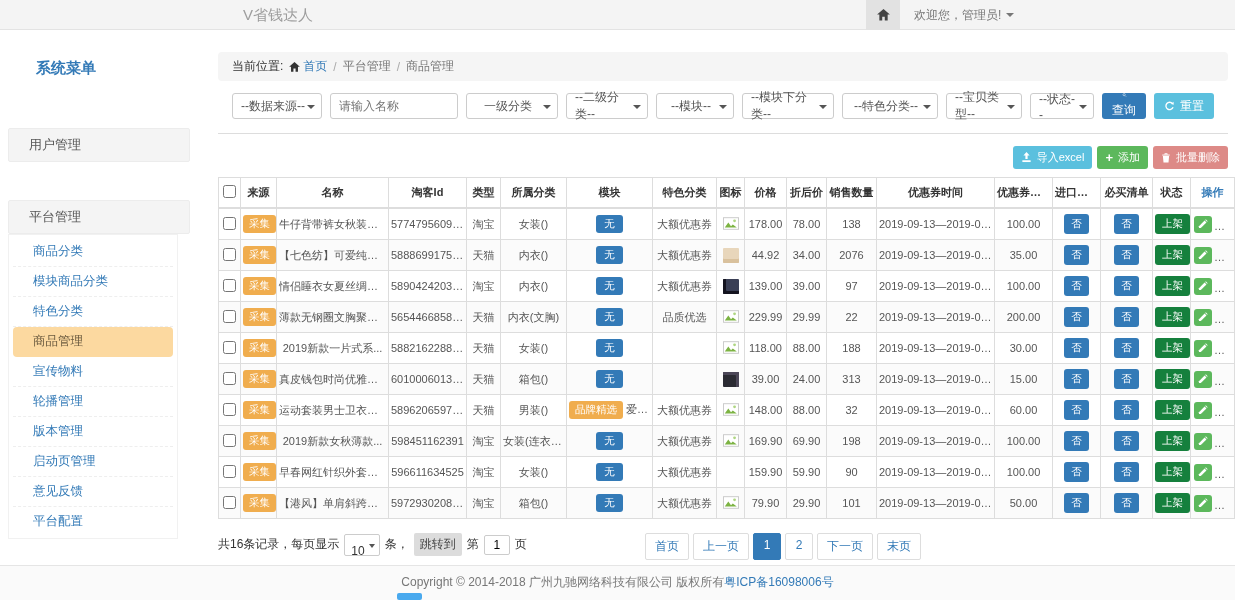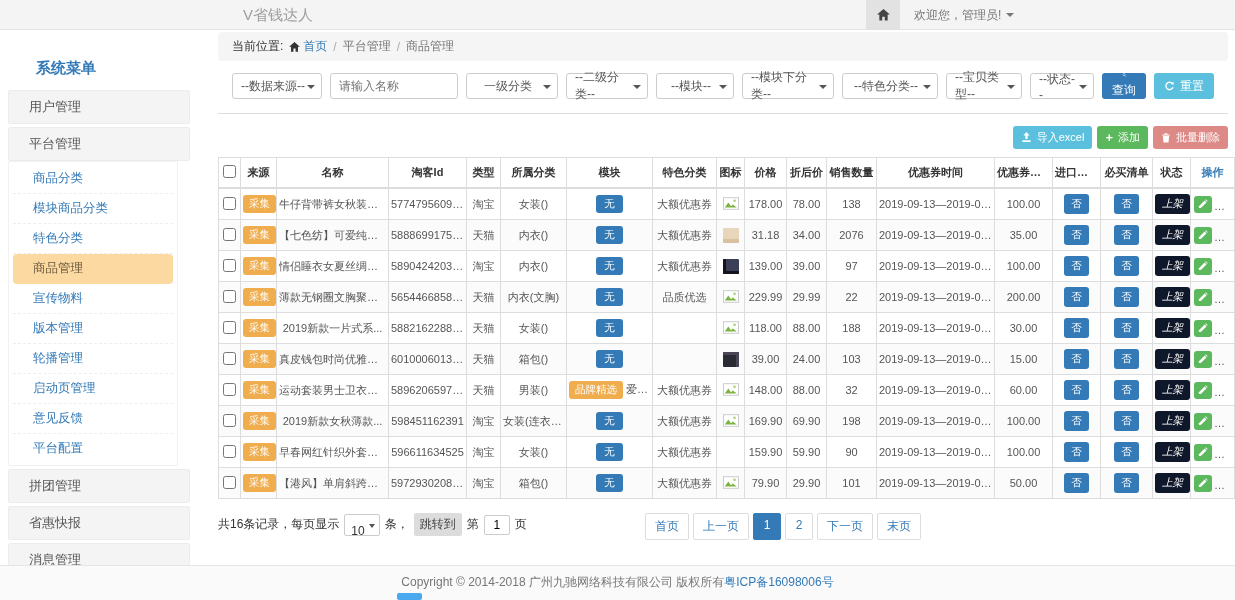--- a/index.html
+++ b/index.html
@@ -10,27 +10,27 @@
   .brand { position:absolute; left:243px; top:0; line-height:30px; font-size:15px; color:#9d9d9d;text-align:center; }
   .top-right { position:absolute; left:866px; top:0; height:30px; display:flex; align-items:center; }
   .home-box { width:34px; height:30px; background:#e2e2e2; display:flex; align-items:center; justify-content:center; cursor:pointer; }
   .welcome { font-size:12px; color:#777; margin-left:14px; cursor:pointer; }
   .caret { display:inline-block; width:0; height:0; border-left:4px solid transparent; border-right:4px solid transparent; border-top:4px solid #777; margin-left:5px; vertical-align:middle; }
   
   .content { display:flex; height:535px; overflow:hidden; }
   
   .sidebar { width:182px; margin:25px 0 0 8px; overflow:hidden; }
   .side-title { color:#337ab7; font-size:15px; font-weight:bold; padding:4px 4px 12px 4px;margin-left:24px; }
-  .side-group { background:#f4f4f4; border:1px solid #ececec; border-radius:2px; padding:7px 0 7px 20px; font-size:13px; color:#555; margin-bottom:3px; cursor:pointer; }
+  .side-group { background:#f4f4f4; border:1px solid #ececec; border-radius:2px; padding:7px 0 7px 20px; font-size:13px; color:#555; margin-bottom:3px; cursor:pointer;margin-top:38px; }
   .side-sub { background:#fff; border:1px solid #f1f1f1; margin:-3px 12px 3px 0; padding:2px 4px; }
   .side-link { display:block; font-size:12.5px; color:#337ab7; text-decoration:none; padding:6px 0 6px 20px; border-bottom:1px dashed #eee; cursor:pointer; }
   .side-link:last-child { border-bottom:none; }
   .side-link.active { background:#fcd9a0; border-radius:4px; color:#6b5b3f; border-bottom-color:transparent; }
   
-  .main { width:1010px; margin-left:28px; margin-top:2px; }
+  .main { width:1010px; margin-left:28px; margin-top:22px; }
   .breadcrumb { background:#f5f5f5; border-radius:4px; font-size:12px; color:#333; padding:6px 14px; display:flex; align-items:center; gap:6px; }
   .breadcrumb .link { color:#337ab7; display:flex; align-items:center; gap:3px; cursor:pointer; }
   .breadcrumb .sep { color:#aaa; }
   .breadcrumb .crumb { color:#777; }
   
   .filter-row { display:flex; align-items:center; gap:8px; margin-top:12px;justify-content:center; }
   .sel { position:relative; height:26px; border:1px solid #ccc; border-radius:3px; background:#fff; font-size:12px; color:#555; display:flex; align-items:center; padding:0 16px 0 8px; justify-content:center; cursor:pointer; }
   .sel::after { content:""; position:absolute; right:6px; top:11px; width:0; height:0; border-left:4px solid transparent; border-right:4px solid transparent; border-top:4px solid #555; }
   .txt-input { height:26px; border:1px solid #ccc; border-radius:3px; font-size:12px; padding:0 8px; color:#555; font-family:inherit; }
   .btn { border:none; border-radius:3px; color:#fff; font-size:12px; height:26px; padding:0 10px; display:inline-flex; align-items:center; gap:5px; cursor:pointer; font-family:inherit; }
@@ -51,21 +51,21 @@
   .col-check{width:22px}.col-source{width:36px}.col-name{width:112px}.col-taoke_id{width:78px}
   .col-type{width:34px}.col-category{width:66px}.col-module{width:86px}.col-feature{width:64px}
   .col-icon{width:28px}.col-price{width:42px}.col-discount_price{width:40px}.col-sales{width:50px}
   .col-coupon_time{width:118px}.col-coupon_amount{width:58px}.col-imported{width:48px}
   .col-must_buy{width:52px}.col-status{width:38px}.col-ops{width:44px}
   .badge { display:inline-block; color:#fff; font-size:10.5px; border-radius:3px; padding:2px 6px; }
   .badge-orange { background:#f0ad4e; }
   .badge-blue { background:#337ab7; padding:2px 8px; }
   .mini-btn { border:none; border-radius:3px; color:#fff; font-size:10.5px; padding:3px 7px; cursor:pointer; font-family:inherit; }
   .mini-blue { background:#337ab7; }
-  .mini-green { background:#0f172a;font-style:italic; }
+  .mini-green { background:#15803d; }
   .op-btn { border:none; border-radius:3px; width:18px; height:17px; display:inline-flex; align-items:center; justify-content:center; cursor:pointer; margin:0 1px; }
   .op-edit { background:#5cb85c; }
   .op-del { background:#d9534f; }
   .thumb { display:inline-block; width:16px; height:15px; border-radius:1px; vertical-align:middle; }
   .thumb-beige { background:#e8d6bb; box-shadow:inset 0 -4px 0 #d9c19d; }
   .thumb-dark { background:#3a3f55; box-shadow:inset 3px -3px 0 #14141f; }
   .thumb-hat { background:#2b2b33; box-shadow:inset -3px 3px 0 #4b4657; }
   .module-extra { margin-left:3px; }
   
   .pager-row { position:relative; margin-top:14px; font-size:12px; color:#333; height:28px; }
@@ -103,22 +103,22 @@
     <div class="side-title">系统菜单</div>
     <div id="sidebar-list">
         <div class="side-group">用户管理</div>
         <div class="side-group">平台管理</div>
         <div class="side-sub">
           <a class="side-link">商品分类</a>
           <a class="side-link">模块商品分类</a>
           <a class="side-link">特色分类</a>
           <a class="side-link active">商品管理</a>
           <a class="side-link">宣传物料</a>
+          <a class="side-link">轮播管理</a>
           <a class="side-link">版本管理</a>
-          <a class="side-link">轮播管理</a>
           <a class="side-link">启动页管理</a>
           <a class="side-link">意见反馈</a>
           <a class="side-link">平台配置</a>
         </div>
         <div class="side-group">拼团管理</div>
         <div class="side-group">省惠快报</div>
         <div class="side-group">消息管理</div>
       </div>
   </div>
 
@@ -286,21 +286,21 @@
             <tr>
               <td><input type="checkbox" style=""></td>
               <td><span class="badge badge-orange">采集</span></td>
               <td>【七色纺】可爱纯棉家...</td>
               <td>588869917501</td>
               <td>天猫</td>
               <td>内衣()</td>
               <td><span class="badge badge-blue">无</span></td>
               <td>大额优惠券</td>
               <td><span class="thumb thumb-beige"></span></td>
-              <td>31.18</td>
+              <td>44.92</td>
               <td>34.00</td>
               <td>2076</td>
               <td>2019-09-13—2019-09-18</td>
               <td>35.00</td>
               <td><button class="mini-btn mini-blue">否</button></td>
               <td><button class="mini-btn mini-blue">否</button></td>
               <td><button class="mini-btn mini-green">上架</button></td>
               <td><button class="op-btn op-edit">
                   <svg width="10" height="10" viewBox="0 0 16 16">
                     <path d="M1.5 14.5 v-3 L10.5 2.5 l3 3 L4.5 14.5 Z" fill="#fff"></path>
@@ -420,21 +420,21 @@
               <td><span class="badge badge-orange">采集</span></td>
               <td>真皮钱包时尚优雅女士...</td>
               <td>601000601341</td>
               <td>天猫</td>
               <td>箱包()</td>
               <td><span class="badge badge-blue">无</span></td>
               <td></td>
               <td><span class="thumb thumb-hat"></span></td>
               <td>39.00</td>
               <td>24.00</td>
-              <td>103</td>
+              <td>313</td>
               <td>2019-09-13—2019-09-20</td>
               <td>15.00</td>
               <td><button class="mini-btn mini-blue">否</button></td>
               <td><button class="mini-btn mini-blue">否</button></td>
               <td><button class="mini-btn mini-green">上架</button></td>
               <td><button class="op-btn op-edit">
                   <svg width="10" height="10" viewBox="0 0 16 16">
                     <path d="M1.5 14.5 v-3 L10.5 2.5 l3 3 L4.5 14.5 Z" fill="#fff"></path>
                     <path d="M11.5 1.5 l3 3 1-1 -3-3 Z" fill="#fff"></path>
                   </svg>

